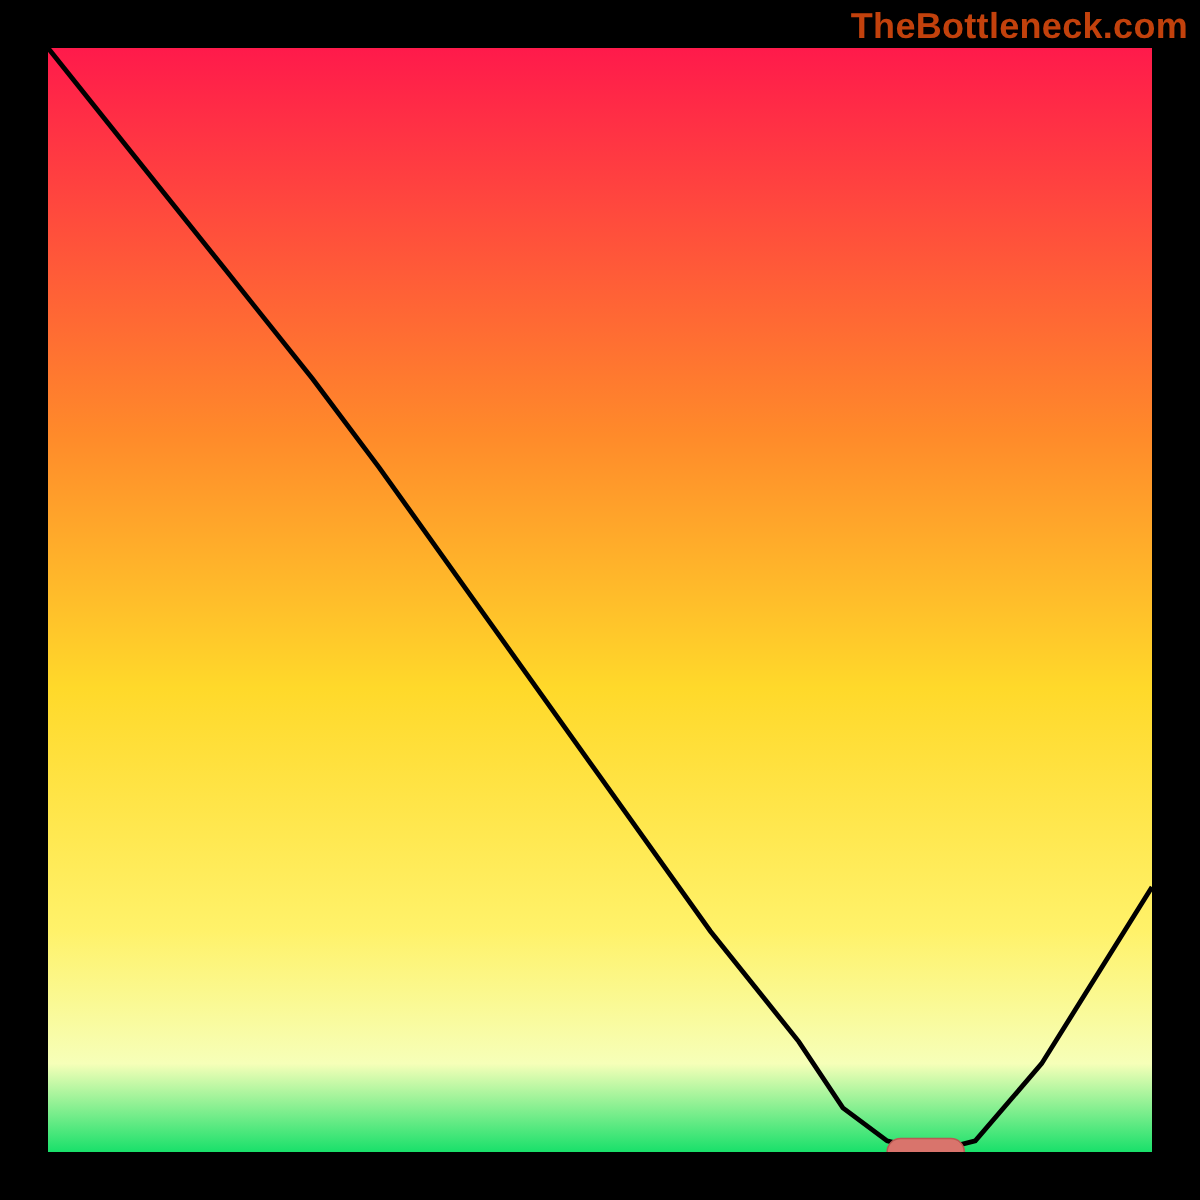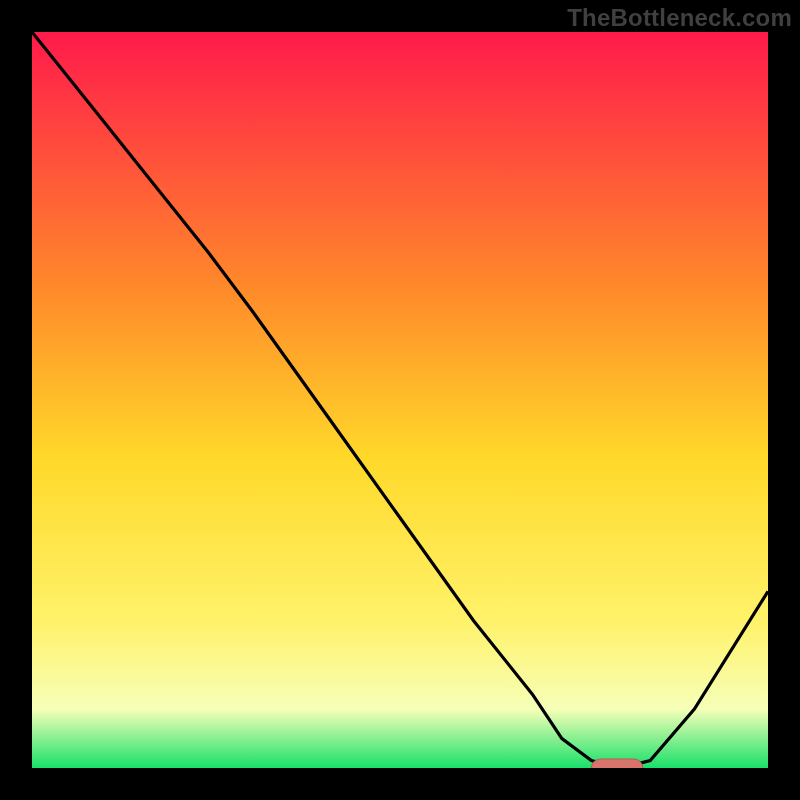--- a/index.html
+++ b/index.html
@@ -16,21 +16,21 @@
     width: 800px;
     height: 800px;
     box-sizing: border-box;
   }
   .watermark {
     position: absolute;
     top: 4px;
     right: 8px;
     font-size: 24px;
     font-weight: bold;
-    color: #404040;
+    color: #c2410c;
     letter-spacing: 0.2px;
     z-index: 10;
   }
   svg {
     display: block;
     width: 800px;
     height: 800px;
   }
 </style>
 </head>

